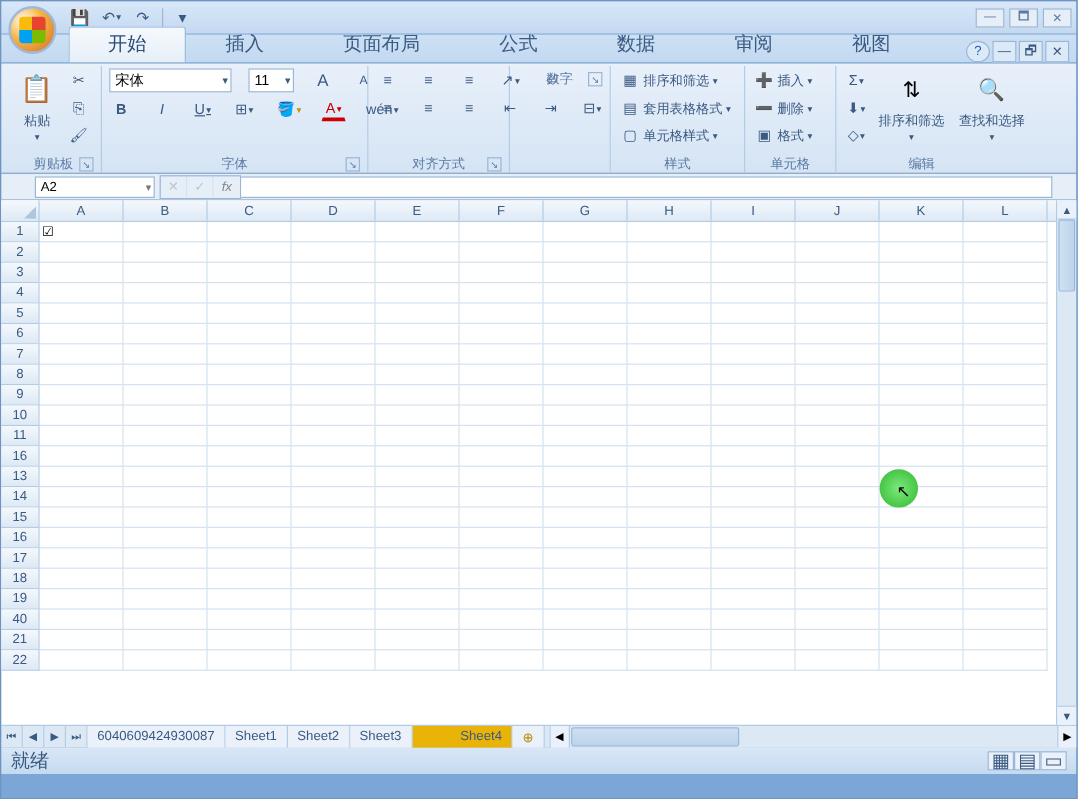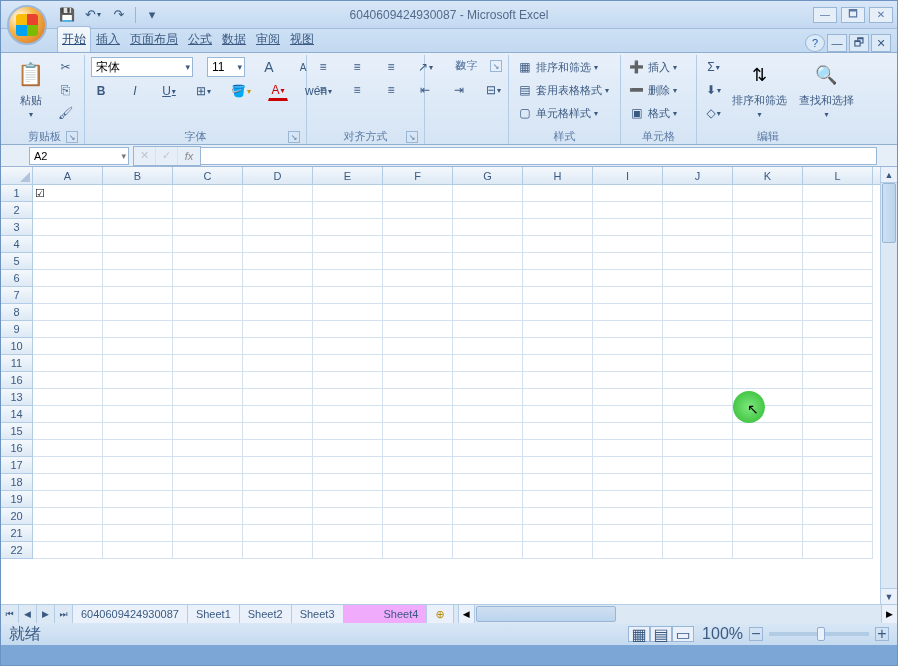--- a/index.html
+++ b/index.html
@@ -11,21 +11,21 @@
 .office-btn div { width:22px; height:22px; background:conic-gradient(#e8432e 0 90deg,#7cbb00 90deg 180deg,#00a1f1 180deg 270deg,#fbbc09 270deg); border-radius:3px; }
 .qat { margin-left:52px; display:flex; gap:6px; align-items:center; }
 .qat-btn { width:20px; height:20px; display:flex; align-items:center; justify-content:center; color:#3b5a82; cursor:pointer; font-size:13px; }
 .qat-sep { width:1px; height:16px; background:#9ab6d6; }
 .title-text { position:absolute; left:50%; transform:translateX(-50%); font-size:12px; color:#536b8a; }
 .winctrl { margin-left:auto; display:flex; gap:4px; }
 .winctrl span { width:24px; height:16px; border:1px solid #9ab6d6; background:#e6eef8; display:flex; align-items:center; justify-content:center; font-size:10px; cursor:pointer; color:#5a7aa5; }
 
 
 .tabrow { height:24px; display:flex; background:linear-gradient(#cde0f4,#c3d9f1); padding-left:56px; border-bottom:1px solid #8faed2; align-items:flex-end; }
-.tab { padding:4px 4px; font-size:12px; color:#3b5a82; cursor:pointer; border:1px solid transparent; border-bottom:none;text-decoration:underline; }
+.tab { padding:4px 32px; font-size:16px; color:#3b5a82; cursor:pointer; border:1px solid transparent; border-bottom:none; }
 .tab.active { background:linear-gradient(#f5f9fd,#e6eff8); border-color:#a0bdde; border-radius:3px 3px 0 0; color:#2a4d7a; }
 .tabrow .right { margin-left:auto; display:flex; gap:2px; padding-right:6px; }
 .tabrow .right span { width:20px; height:18px; border:1px solid #9ab6d6; background:#dce9f7; display:flex; align-items:center; justify-content:center; font-size:11px; color:#3b5a82; cursor:pointer; }
 
 
 .ribbon { height:92px; background:linear-gradient(#e8f0fa,#d5e4f4); display:flex; border-bottom:1px solid #8faed2; padding:2px 4px 0; }
 .group { border-right:1px solid #b3cce6; display:flex; flex-direction:column; padding:2px 6px 0; }
 .group-body { flex:1; display:flex; gap:4px; align-items:flex-start; }
 .group-label { height:16px; font-size:11px; color:#5a7aa5; text-align:center; display:flex; align-items:center; justify-content:center; position:relative; }
 .group-label .launcher { position:absolute; right:0; bottom:1px; width:12px; height:12px; border:1px solid #9ab6d6; font-size:8px; display:flex; align-items:center; justify-content:center; cursor:pointer; }
@@ -72,21 +72,21 @@
 .vscroll { position:absolute; right:0; top:0; bottom:0; width:17px; background:#dce9f5; border-left:1px solid #b3cce6; }
 .vscroll .thumb { position:absolute; left:1px; right:1px; top:16px; height:60px; background:linear-gradient(90deg,#cfe0f2,#bbd4ec); border:1px solid #9ab6d6; border-radius:2px; }
 .vscroll .arr { position:absolute; left:0; right:0; height:16px; display:flex; align-items:center; justify-content:center; font-size:9px; color:#3b5a82; background:#eaf1fa; }
 .vscroll .arr.up{top:0;border-bottom:1px solid #b3cce6;} .vscroll .arr.dn{bottom:0;border-top:1px solid #b3cce6;}
 
 
 .sheetbar { height:19px; background:#dce9f5; display:flex; border-top:1px solid #b3cce6; }
 .sheetnav { display:flex; }
 .sheetnav span { width:18px; border-right:1px solid #b3cce6; display:flex; align-items:center; justify-content:center; font-size:9px; color:#3b5a82; cursor:pointer; }
 .sheettab { padding:0 8px; font-size:11px; color:#3b5a82; border-right:1px solid #b3cce6; background:#eaf1fa; display:flex; align-items:center; cursor:pointer; }
-.sheettab.active { background:#f0abfc;padding-left:40px; }
+.sheettab.active { background:#eab308;padding-left:40px; }
 .sheetbar .hscroll { flex:1; background:#dce9f5; border-left:1px solid #b3cce6; position:relative; margin-left:4px; }
 .hscroll .arr { position:absolute; top:0; bottom:0; width:16px; display:flex; align-items:center; justify-content:center; font-size:9px; background:#eaf1fa; }
 .hscroll .arr.l{left:0;border-right:1px solid #b3cce6;} .hscroll .arr.r{right:0;border-left:1px solid #b3cce6;}
 .hscroll .thumb { position:absolute; top:1px; bottom:1px; left:17px; width:140px; background:linear-gradient(#cfe0f2,#bbd4ec); border:1px solid #9ab6d6; border-radius:2px; }
 
 
 .status { height:22px; background:linear-gradient(#d9e7f6,#c5daef); display:flex; align-items:center; padding:0 8px; font-size:16px; color:#3b5a82; }
 .status .views { margin-left:auto; display:flex; gap:0; }
 .status .views span { width:22px; height:16px; border:1px solid #9ab6d6; background:#eaf1fa; display:flex; align-items:center; justify-content:center; }
 .status .zoom { margin-left:8px; display:flex; align-items:center; gap:6px; }
@@ -101,21 +101,20 @@
   <div class="office-btn">
       <div></div>
     </div>
   <div class="qat">
     <span class="qat-btn">💾</span>
     <span class="qat-btn dd-arrow">↶</span>
     <span class="qat-btn">↷</span>
     <span class="qat-sep"></span>
     <span class="qat-btn">▾</span>
   </div>
-  <div class="title-text">6040609424930087 - Microsoft Excel</div>
   <div class="winctrl">
     <span>—</span>
     <span>🗖</span>
     <span>✕</span>
   </div>
 </div>
 
 <div class="tabrow">
   <div class="tab active">开始</div>
   <div class="tab">插入</div>
@@ -318,21 +317,21 @@
         <div class="rowhdr">10</div>
         <div class="rowhdr">11</div>
         <div class="rowhdr">16</div>
         <div class="rowhdr">13</div>
         <div class="rowhdr">14</div>
         <div class="rowhdr">15</div>
         <div class="rowhdr">16</div>
         <div class="rowhdr">17</div>
         <div class="rowhdr">18</div>
         <div class="rowhdr">19</div>
-        <div class="rowhdr">20</div>
+        <div class="rowhdr">40</div>
         <div class="rowhdr">21</div>
         <div class="rowhdr">22</div>
       </div>
     <div class="cells" id="cells">
       <div class="greenblob"></div>
       <div class="cursor">↖</div>
     <div class="cellrow">
           <div class="cell checkbox-cell">☑</div>
           <div class="cell"></div>
           <div class="cell"></div>
@@ -669,21 +668,13 @@
   </div>
 </div>
 
 <div class="status">
   <span>就绪</span>
   <div class="views">
     <span>▦</span>
     <span>▤</span>
     <span>▭</span>
   </div>
-  <div class="zoom">
-    <span>100%</span>
-    <span class="zb">−</span>
-    <div class="slider">
-        <div class="h"></div>
-      </div>
-    <span class="zb">+</span>
-  </div>
 </div>
 
 </body></html>

